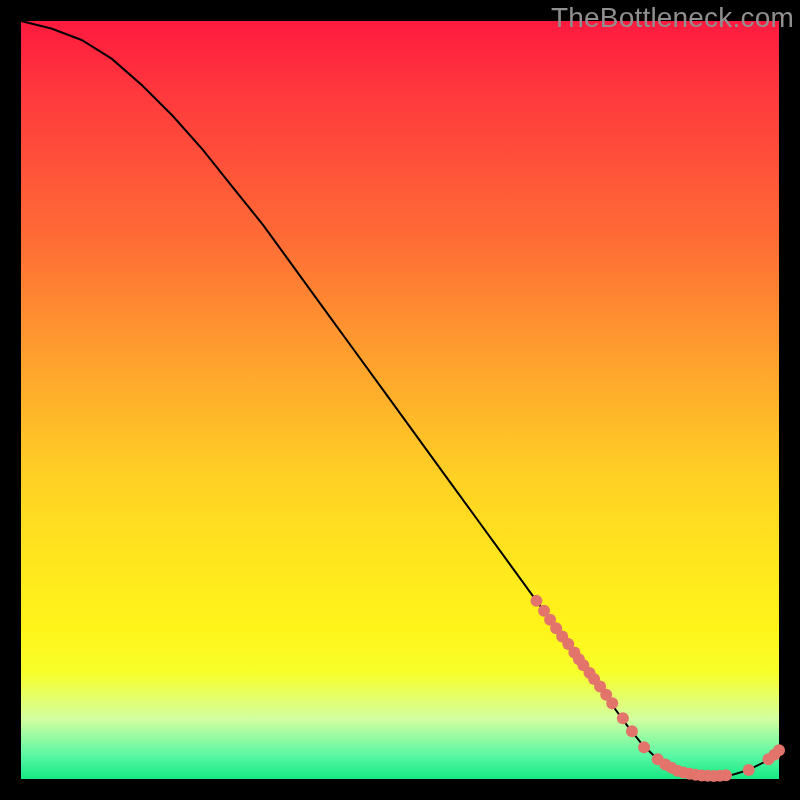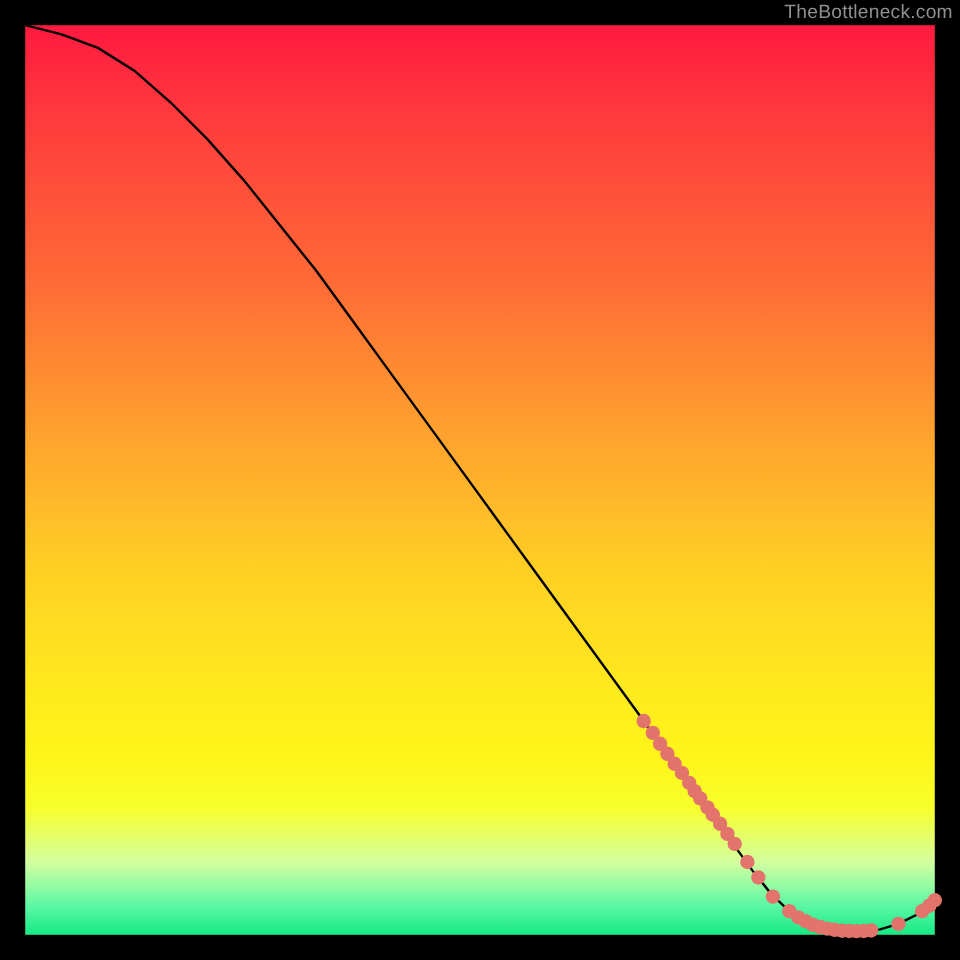--- a/index.html
+++ b/index.html
@@ -53,21 +53,21 @@
   }
   .dot {
     fill: #e2746b;
     stroke: none;
   }
   .watermark {
     position: absolute;
     top: 2px;
     right: 6px;
     font-family: Arial, Helvetica, sans-serif;
-    font-size: 16px;
+    font-size: 28px;
     font-weight: 500;
     color: #8f8f8f;
     letter-spacing: 0.2px;
     user-select: none;
   }
 </style>
 </head>
 <body>
 
 <div class="stage">

